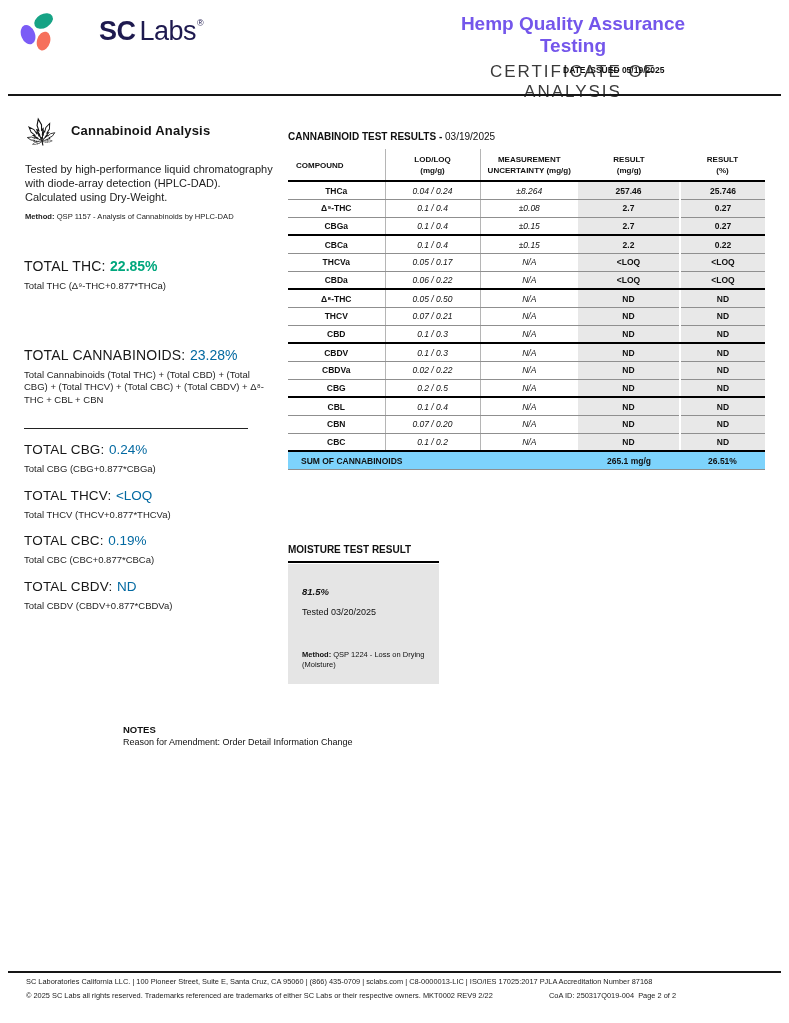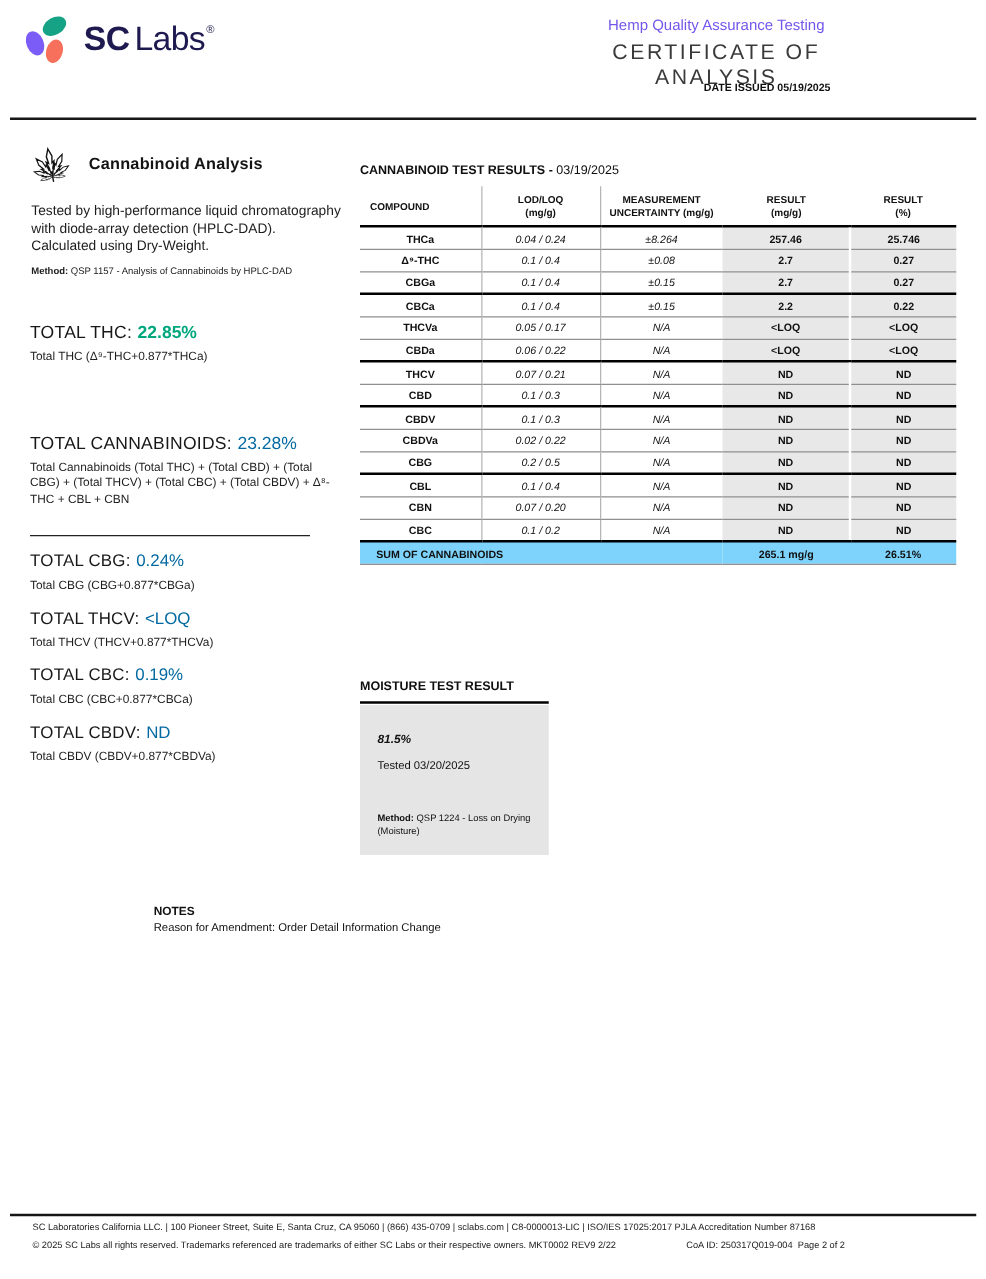--- a/index.html
+++ b/index.html
@@ -7,26 +7,26 @@
     --dot-purple:#7B5CF6; --dot-teal:#16A385; --dot-coral:#F6705C;
     --tbl-gray:#E8E8E8; --box-gray:#E5E5E5;
   }
   *{margin:0;padding:0;box-sizing:border-box;}
   html,body{background:#fff;}
   body{font-family:"Liberation Sans",sans-serif;color:#111;}
   .page{position:relative;width:789px;height:1023px;background:#fff;overflow:hidden;}
 
   
   .logo{position:absolute;left:18px;top:10px;display:flex;align-items:center;gap:7px;}
-  .logo-text{font-size:27px;color:var(--navy);letter-spacing:-0.5px;}
+  .logo-text{font-size:27px;color:var(--navy);letter-spacing:-0.5px;margin-left:32px;}
   .logo-text .sc{font-weight:800;}
   .logo-text .labs{font-weight:500;margin-left:4px;}
   .logo-text .reg{font-size:9px;vertical-align:14px;font-weight:400;margin-left:1px;}
   .header-right{position:absolute;left:440px;top:13px;width:266px;text-align:center;}
-  .program{font-size:12px;color:var(--purple);font-weight:400;}
+  .program{font-size:19px;color:var(--purple);font-weight:700;}
   .cert-title{font-size:17px;letter-spacing:2px;color:#3a3a3a;margin-top:5px;font-weight:500;}
   .date-issued{position:absolute;left:563px;top:65px;font-size:8.5px;font-weight:700;color:#101010;}
   .rule{position:absolute;left:8px;width:773px;border-top:2px solid #161616;}
   .top-rule{top:94px;}
 
   
   .analysis-head{position:absolute;left:24px;top:112px;display:flex;align-items:center;gap:9px;}
   .analysis-head h2{font-size:13px;font-weight:700;color:#141414;letter-spacing:0.2px;}
   .desc{position:absolute;left:25px;top:163px;width:250px;font-size:11px;line-height:1.25;color:#1c1c1c;}
   .method-line{font-size:7.6px;color:#1c1c1c;}
@@ -215,20 +215,27 @@
           <td class="c-pct">&lt;LOQ</td>
         </tr>
         <tr class="group-end">
           <td class="c-compound">CBDa</td>
           <td class="c-lod">0.06 / 0.22</td>
           <td class="c-unc">N/A</td>
           <td class="c-mg">&lt;LOQ</td>
           <td class="c-pct">&lt;LOQ</td>
         </tr>
         <tr>
+          <td class="c-compound">Δ⁸-THC</td>
+          <td class="c-lod">0.05 / 0.50</td>
+          <td class="c-unc">N/A</td>
+          <td class="c-mg">ND</td>
+          <td class="c-pct">ND</td>
+        </tr>
+        <tr>
           <td class="c-compound">THCV</td>
           <td class="c-lod">0.07 / 0.21</td>
           <td class="c-unc">N/A</td>
           <td class="c-mg">ND</td>
           <td class="c-pct">ND</td>
         </tr>
         <tr class="group-end">
           <td class="c-compound">CBD</td>
           <td class="c-lod">0.1 / 0.3</td>
           <td class="c-unc">N/A</td>

